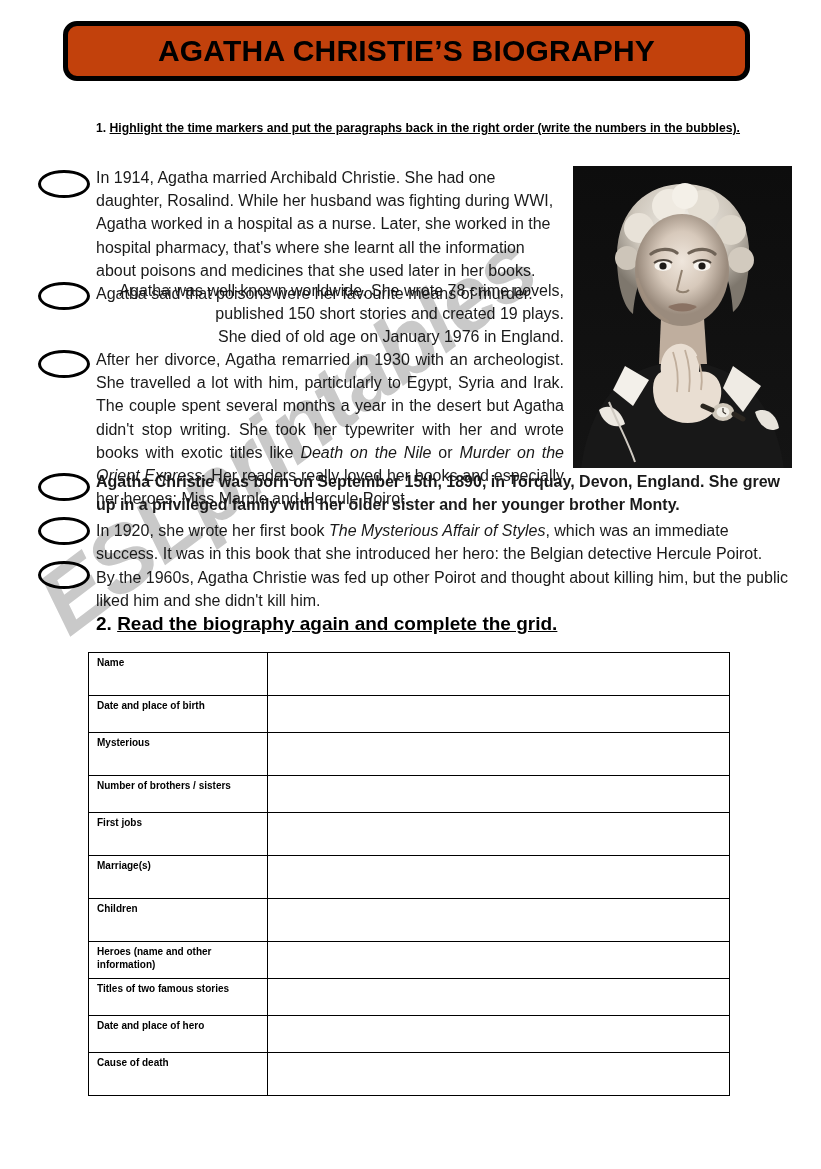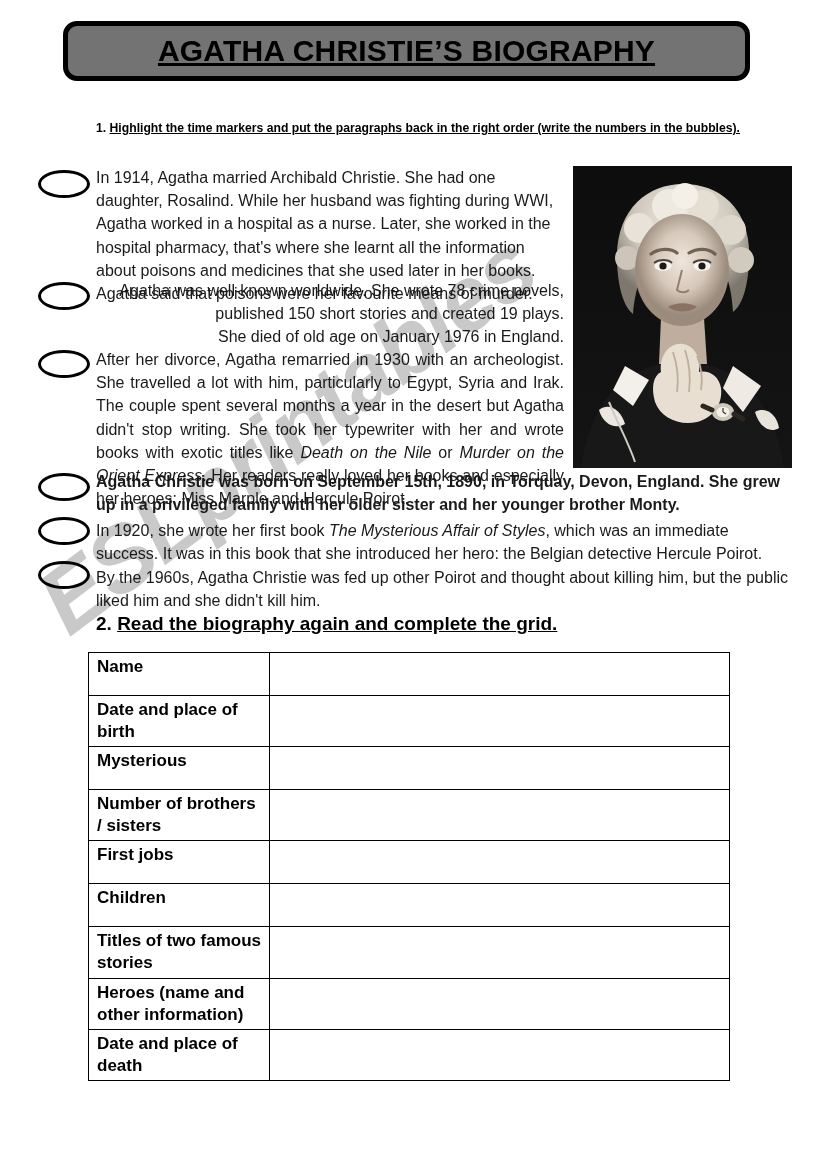--- a/index.html
+++ b/index.html
@@ -40,26 +40,25 @@
   
   .title-box {
     position: absolute;
     left: 63px;
     top: 21px;
     width: 687px;
     height: 60px;
     border: 5px solid #000000;
     border-radius: 14px;
     box-sizing: border-box;
-    background: #737373;
+    background: #c2410c;
     display: flex;
     align-items: center;
     justify-content: center;
     z-index: 10;
-    text-decoration: underline;
   }
   .title-text {
     font-size: 30px;
     font-weight: bold;
     letter-spacing: 0.2px;
     line-height: 1;
     white-space: nowrap;
   }
 
   
@@ -141,21 +140,21 @@
     background: transparent;
   }
   .grid td {
     border: 1px solid #000000;
     vertical-align: top;
     padding: 3px 6px 3px 8px;
     background: transparent;
   }
   .grid td.label {
     width: 170px;
-    font-size: 17px;
+    font-size: 10px;
     font-weight: bold;
     line-height: 1.3;
   }
   .grid td.value { width: 472px; }
   .grid tr.h1 td { height: 36px; }
   .grid tr.h2 td { height: 30px; }
 </style>
 </head>
 <body>
 
@@ -282,29 +281,37 @@
       </tr>
       <tr class="h2">
         <td class="label">Number of brothers / sisters</td>
         <td class="value"></td>
       </tr>
       <tr class="h1">
         <td class="label">First jobs</td>
         <td class="value"></td>
       </tr>
       <tr class="h1">
+        <td class="label">Marriage(s)</td>
+        <td class="value"></td>
+      </tr>
+      <tr class="h1">
         <td class="label">Children</td>
         <td class="value"></td>
       </tr>
       <tr class="h2">
+        <td class="label">Heroes  (name and other information)</td>
+        <td class="value"></td>
+      </tr>
+      <tr class="h2">
         <td class="label">Titles of two famous stories</td>
         <td class="value"></td>
       </tr>
       <tr class="h2">
-        <td class="label">Heroes  (name and other information)</td>
-        <td class="value"></td>
-      </tr>
-      <tr class="h2">
-        <td class="label">Date and place of death</td>
+        <td class="label">Date and place of hero</td>
+        <td class="value"></td>
+      </tr>
+      <tr class="h1">
+        <td class="label">Cause of death</td>
         <td class="value"></td>
       </tr>
     </tbody>
 </table>
 
 </body></html>

